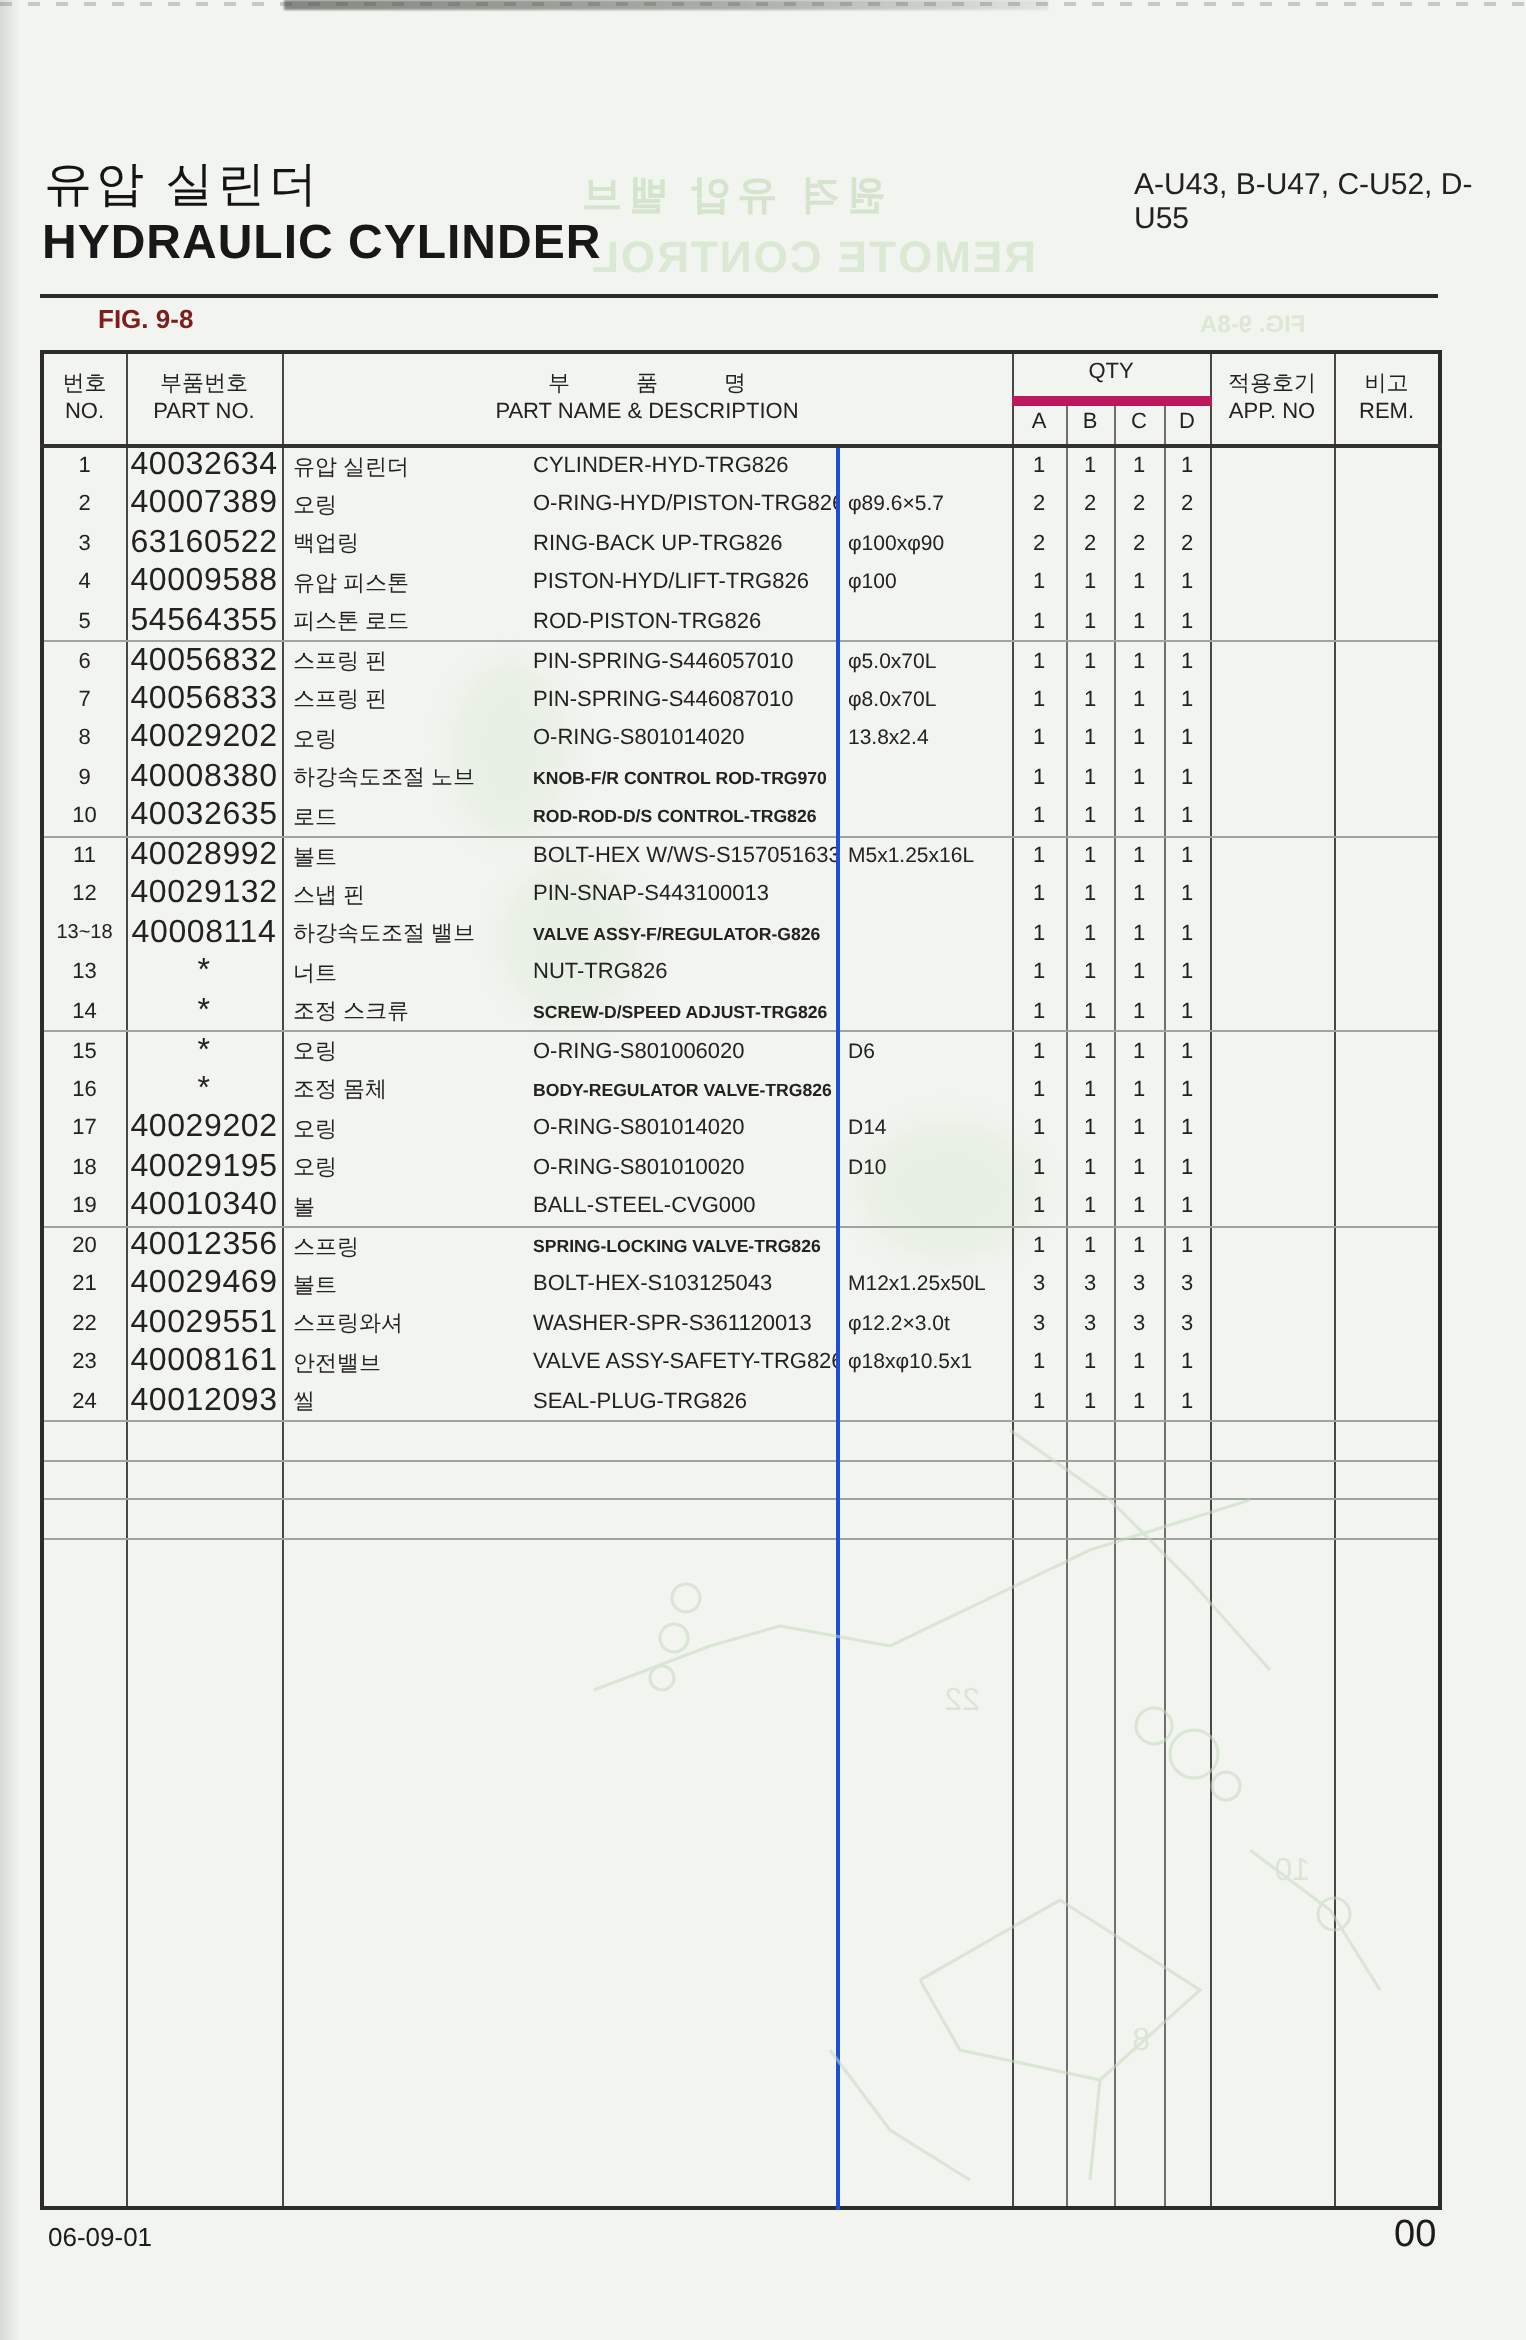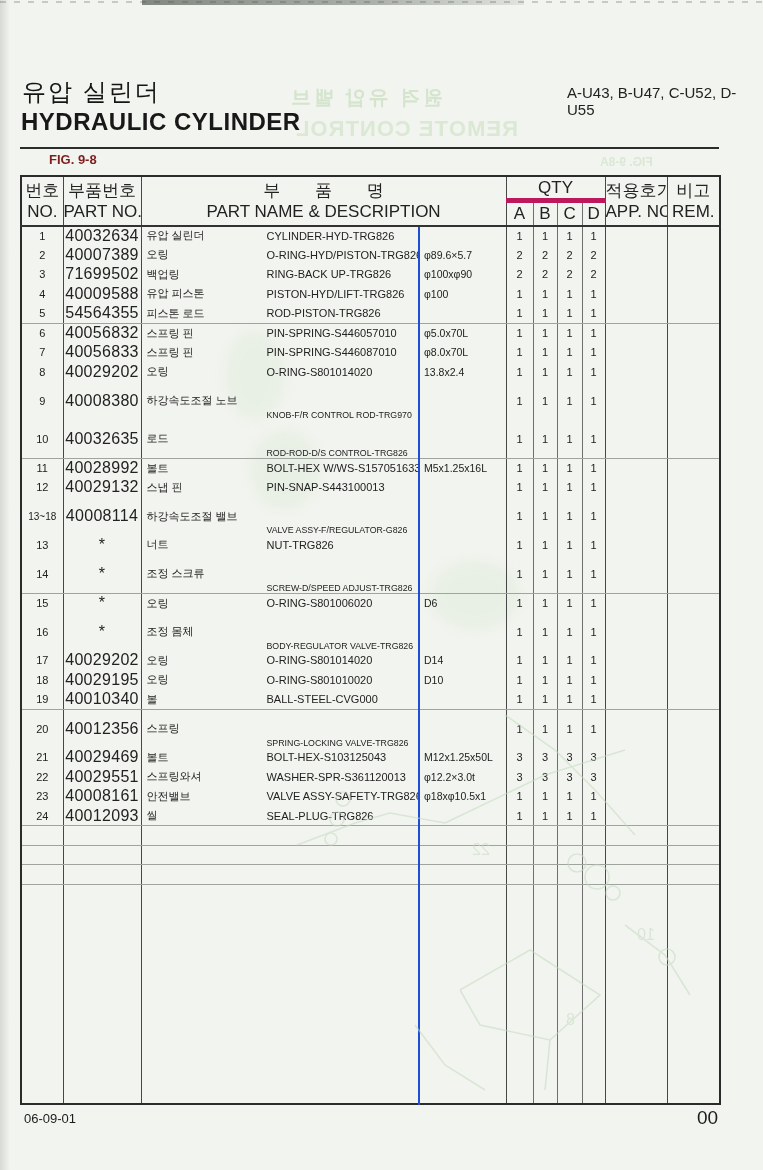--- a/index.html
+++ b/index.html
@@ -35,36 +35,36 @@
   .blob{position:absolute; border-radius:50%; filter:blur(6px); background:#d8e8d2; opacity:0.35; pointer-events:none;}
   .ghost-svg{position:absolute; left:295px; top:695px; opacity:0.55; pointer-events:none;}
   
   table.parts{
     position:absolute; left:20px; top:175px; width:699px; height:930px;
     border-collapse:collapse; table-layout:fixed;
     border:2px solid #2b2b2b;
     font-size:11px; color:#222; background:transparent;
   }
   .parts th,.parts td{padding:0; margin:0; overflow:hidden; white-space:nowrap; vertical-align:middle;}
-  .parts thead th{font-weight:normal; text-align:center; line-height:1.25; font-size:17px;}
+  .parts thead th{font-weight:normal; text-align:center; line-height:1.25; font-size:11px;}
   .hdr-bot{border-bottom:2px solid #323232;}
   .bd-dark{border-right:1px solid #474747;}
   .bd-med{border-right:1px solid #6f6f6f;}
   .bd-light{border-right:2px solid #1d4ed8;}
   .qty-split{border-bottom:5px solid #be185d;}
   tr.hrow1{height:24px;} tr.hrow2{height:23px;}
   .parts tbody tr{height:19.5px;}
   .parts tbody tr.sep td{border-bottom:1px solid #a0a49e;}
   td.c-no{text-align:center; font-size:11px;}
   td.c-no.small{font-size:10px;}
   td.c-part{text-align:center; font-size:16px; letter-spacing:0.3px;}
   td.c-name{}
   td.c-name .ko{display:inline-block; width:120px; padding-left:5px; font-size:11px; vertical-align:middle;}
   td.c-name .en{display:inline-block; font-size:11px; vertical-align:middle;}
-  td.c-name .en.desc-small{font-size:8.8px; font-weight:normal; letter-spacing:0;margin-top:28px;}
+  td.c-name .en.desc-small{font-size:8.8px; font-weight:bold; letter-spacing:0;}
   td.c-spec{padding-left:4px; font-size:10.5px;}
   td.c-qty{text-align:center; font-size:11px;}
   tr.filler{height:97px;} tr.filler.last{height:auto;}
   
   .footer-date{position:absolute; left:24px; top:1111px; font-size:13px; color:#1c1c1c;}
   .footer-page{position:absolute; left:697px; top:1107px; font-size:19px; color:#1c1c1c;}
 </style>
 </head>
 <body>
 
@@ -150,21 +150,21 @@
           <td class="c-spec bd-dark">φ89.6×5.7</td>
           <td class="c-qty bd-med">2</td>
           <td class="c-qty bd-med">2</td>
           <td class="c-qty bd-med">2</td>
           <td class="c-qty bd-dark">2</td>
           <td class="bd-dark"></td>
           <td class=""></td>
         </tr>
         <tr>
           <td class="c-no bd-dark">3</td>
-          <td class="c-part bd-dark">71699502</td>
+          <td class="c-part bd-dark">63160522</td>
           <td class="c-name bd-light"><span class="ko">백업링</span><span class="en">RING-BACK UP-TRG826</span></td>
           <td class="c-spec bd-dark">φ100xφ90</td>
           <td class="c-qty bd-med">2</td>
           <td class="c-qty bd-med">2</td>
           <td class="c-qty bd-med">2</td>
           <td class="c-qty bd-dark">2</td>
           <td class="bd-dark"></td>
           <td class=""></td>
         </tr>
         <tr>

